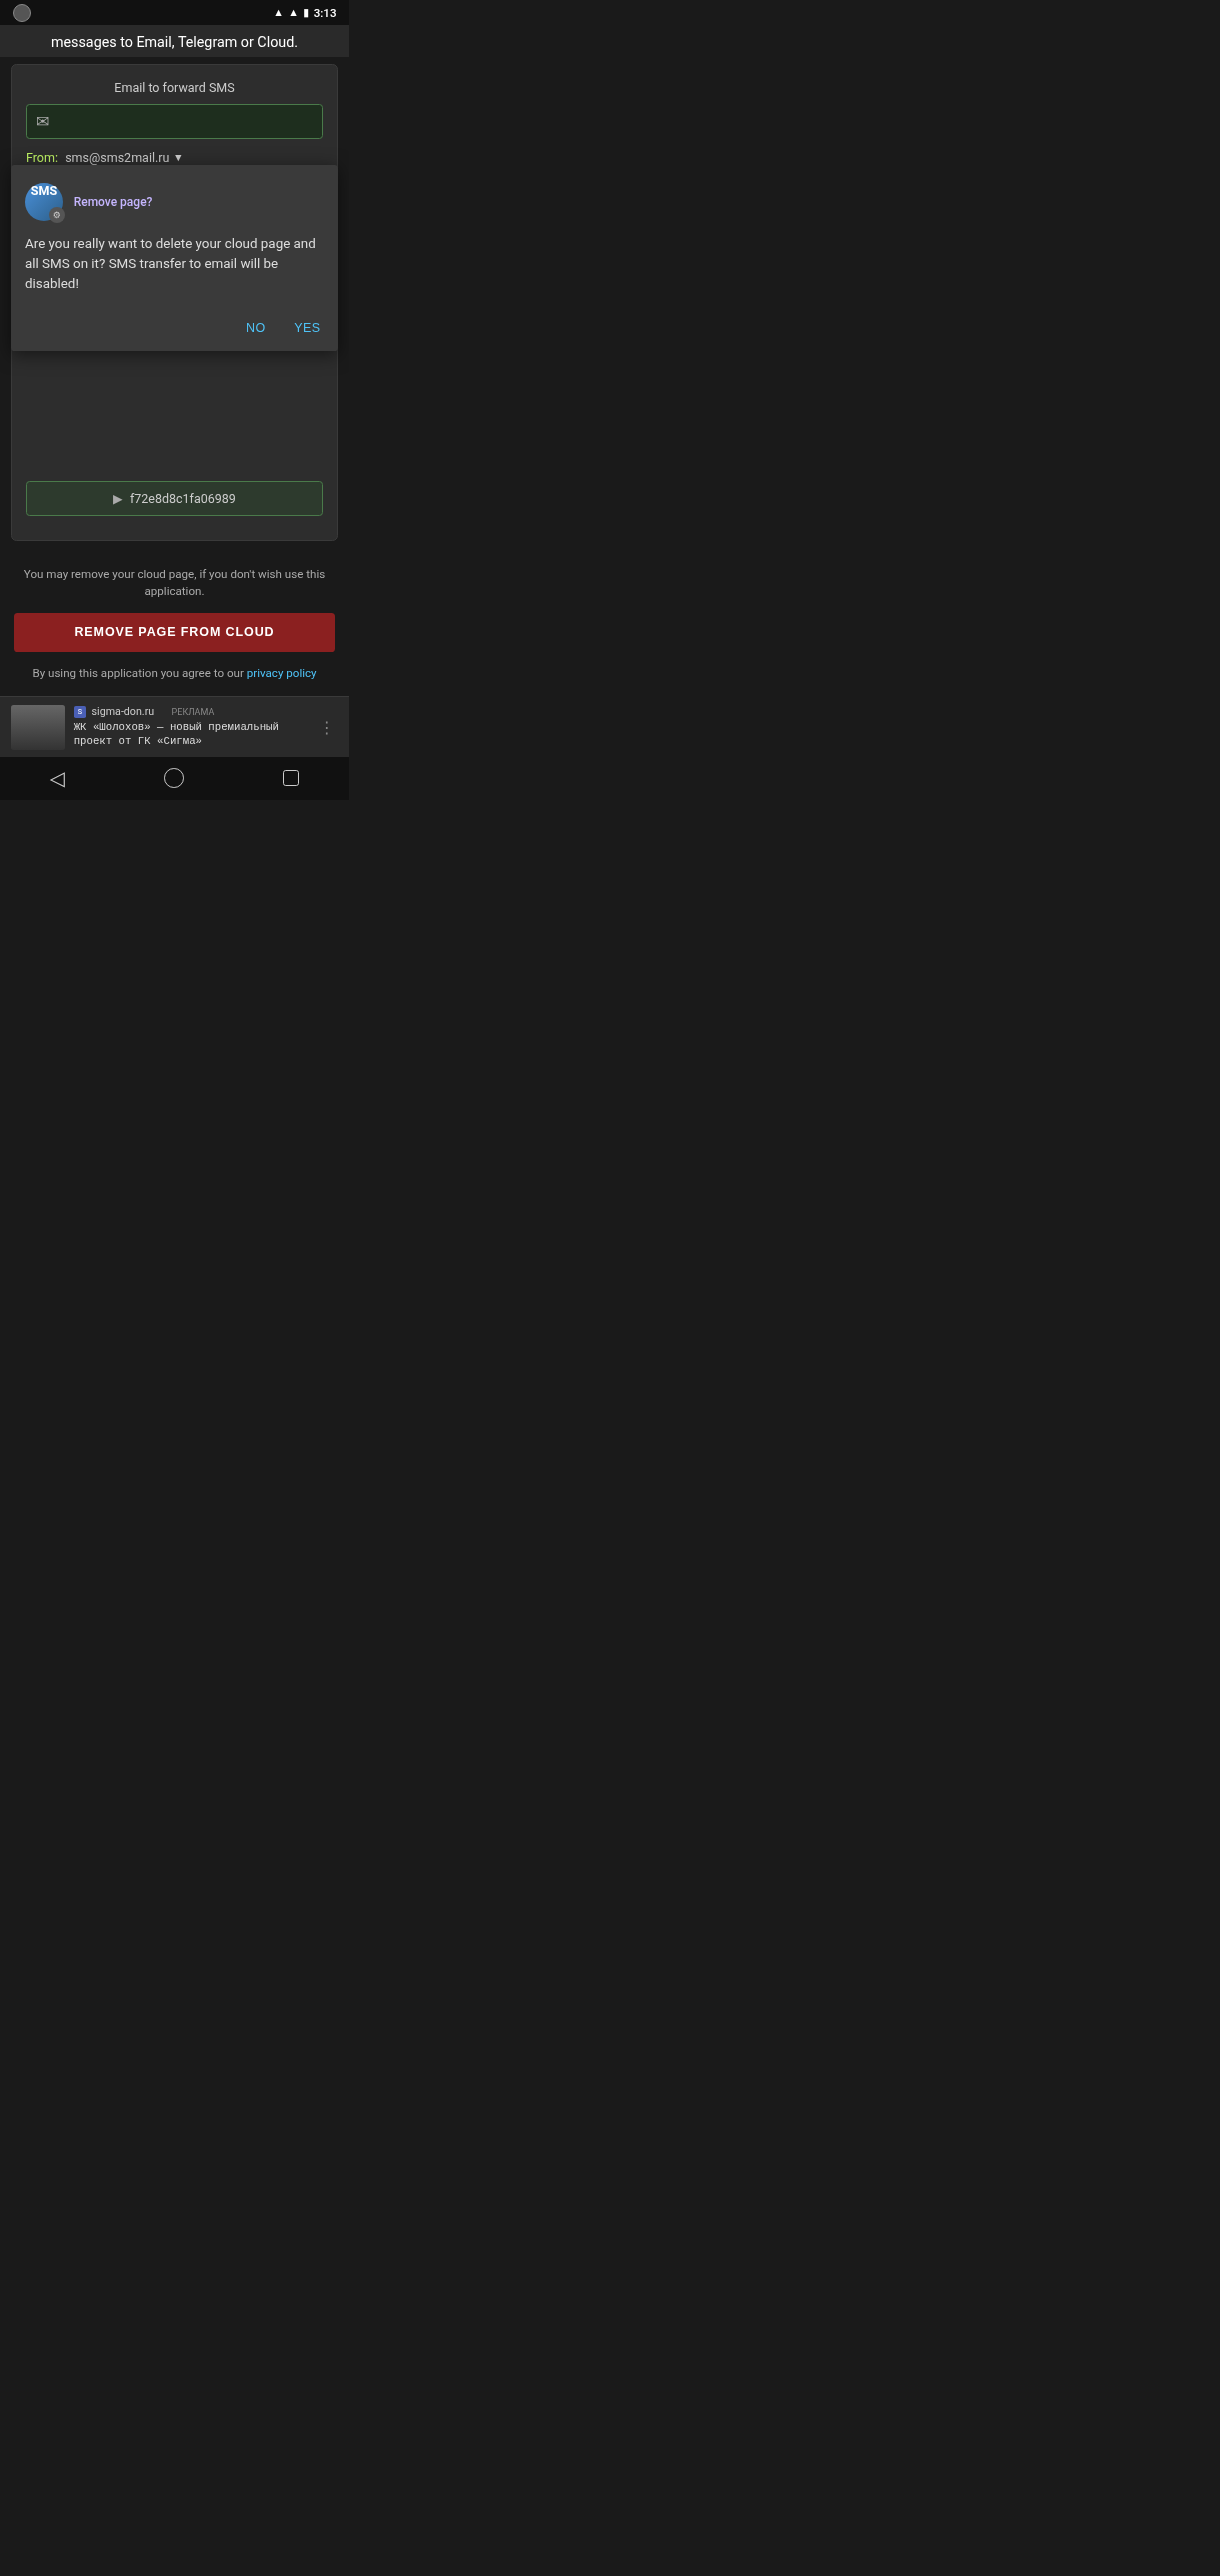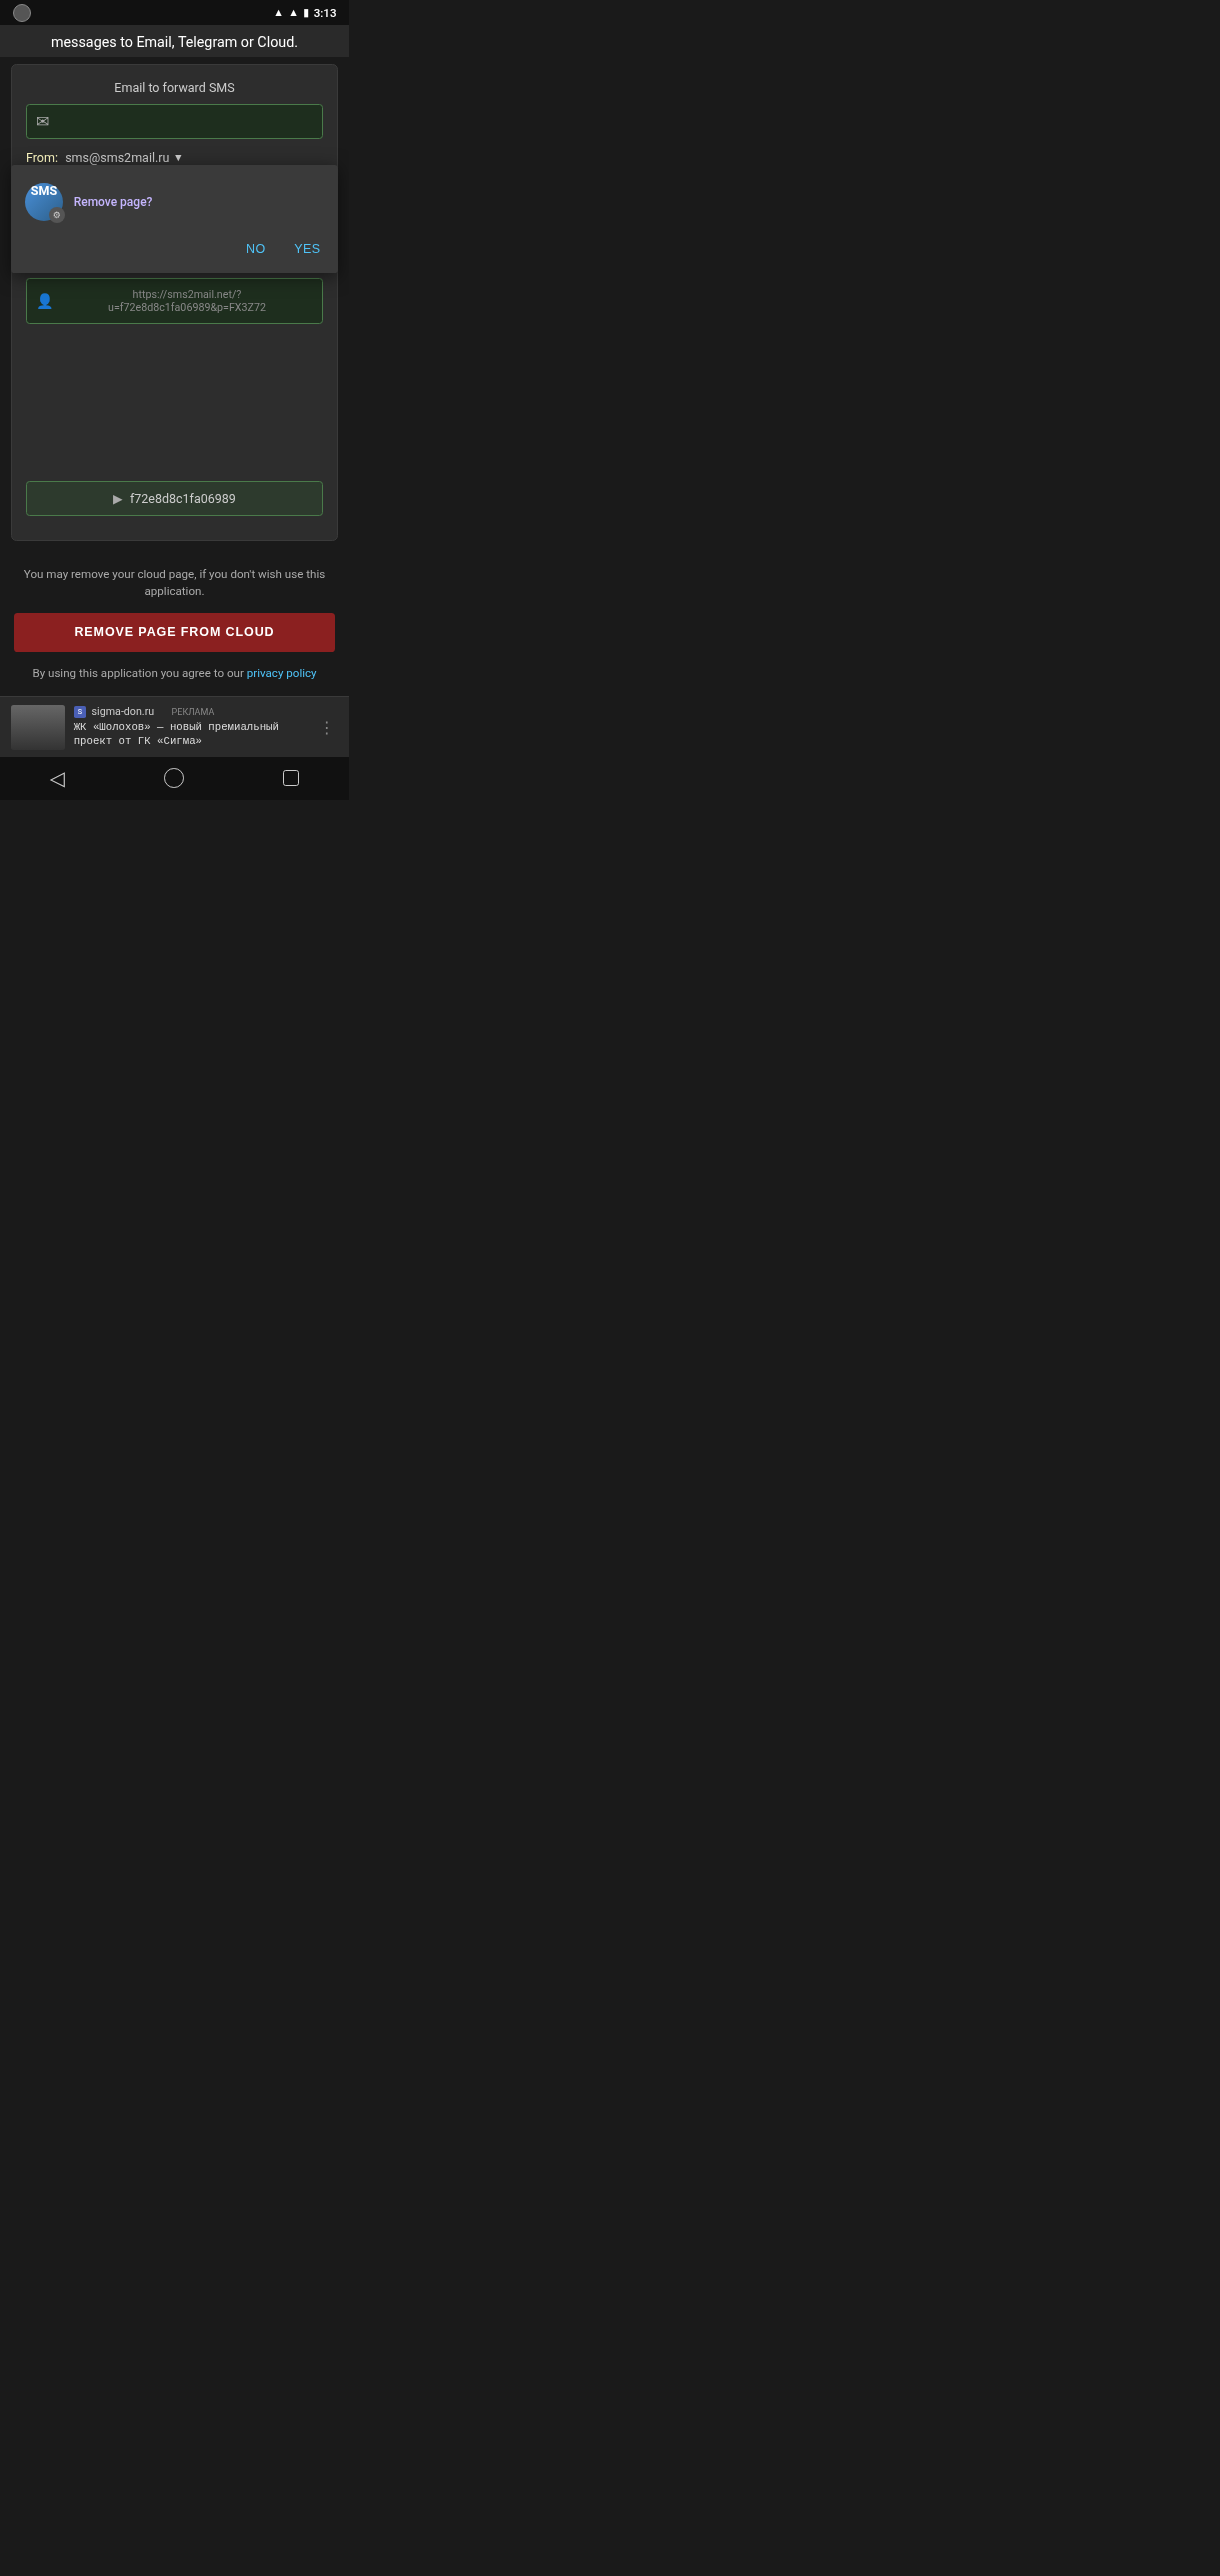--- a/index.html
+++ b/index.html
@@ -96,21 +96,21 @@
       font-size: 12.5px;
     }
 
     .from-row {
       display: flex;
       align-items: center;
       margin-top: 10.7px;
       gap: 7.2px;
     }
     .from-label {
-      color: #fef9c3;
+      color: #bef264;
       font-size: 12.5px;
     }
     .from-dropdown {
       color: #ccc;
       font-size: 12.5px;
       display: flex;
       align-items: center;
       gap: 3.6px;
     }
     .dropdown-arrow {
@@ -458,20 +458,21 @@
     </div>
 
     <div class="dialog">
       <div class="dialog-header">
         <div class="dialog-icon">
           <span class="dialog-icon-sms">SMS</span>
           <div class="dialog-icon-gear">⚙</div>
         </div>
         <span class="dialog-title">Remove page?</span>
       </div>
+      <div class="dialog-body">Are you really want to delete your cloud page and all SMS on it? SMS transfer to email will be disabled!</div>
       <div class="dialog-actions">
         <button class="dialog-btn">NO</button>
         <button class="dialog-btn">YES</button>
       </div>
     </div>
 
     <div style="margin-top: 157px;">
       <div class="share-btn">
         <span class="share-btn-icon">▶</span>
         <span class="share-btn-text">f72e8d8c1fa06989</span>

